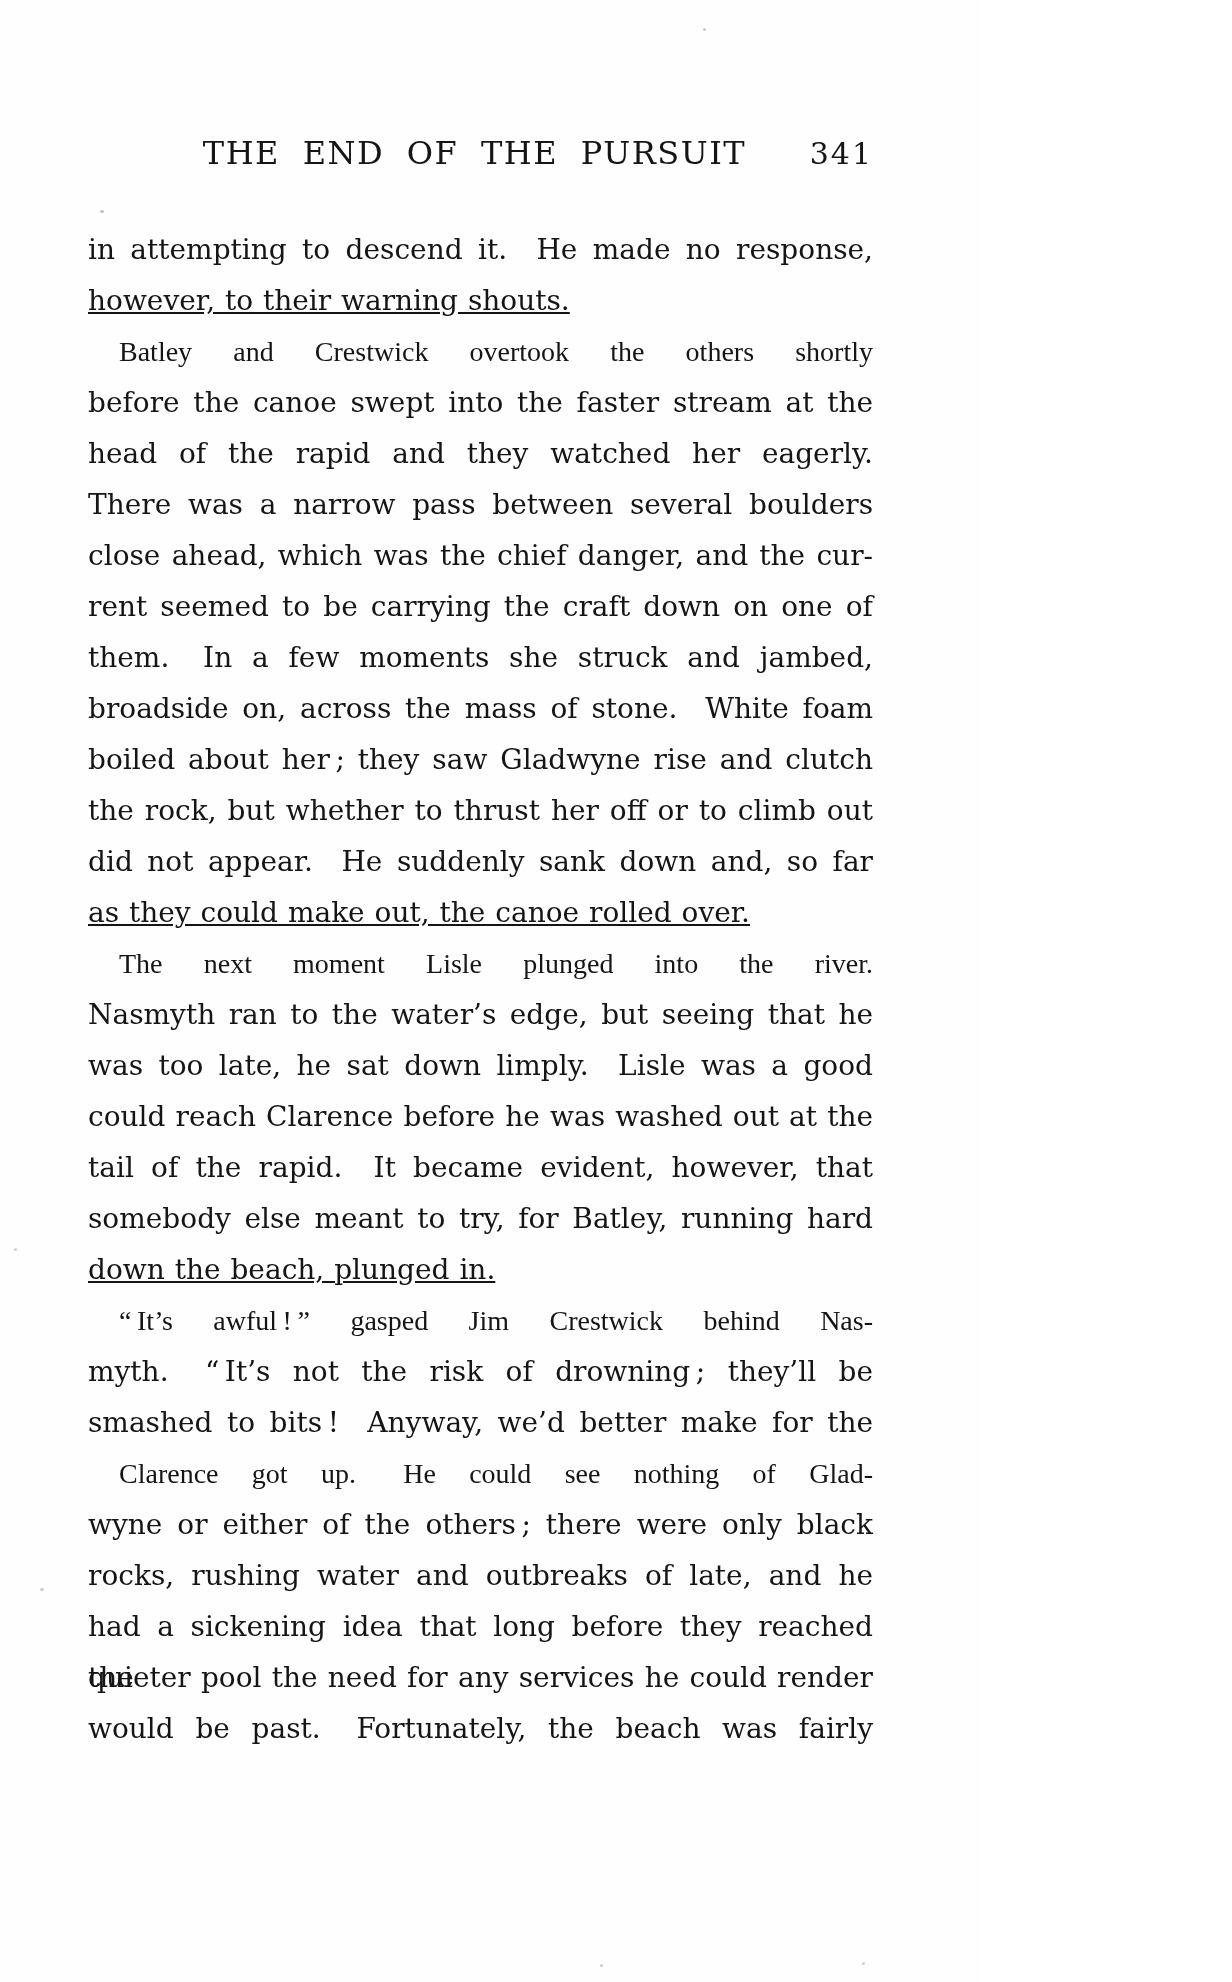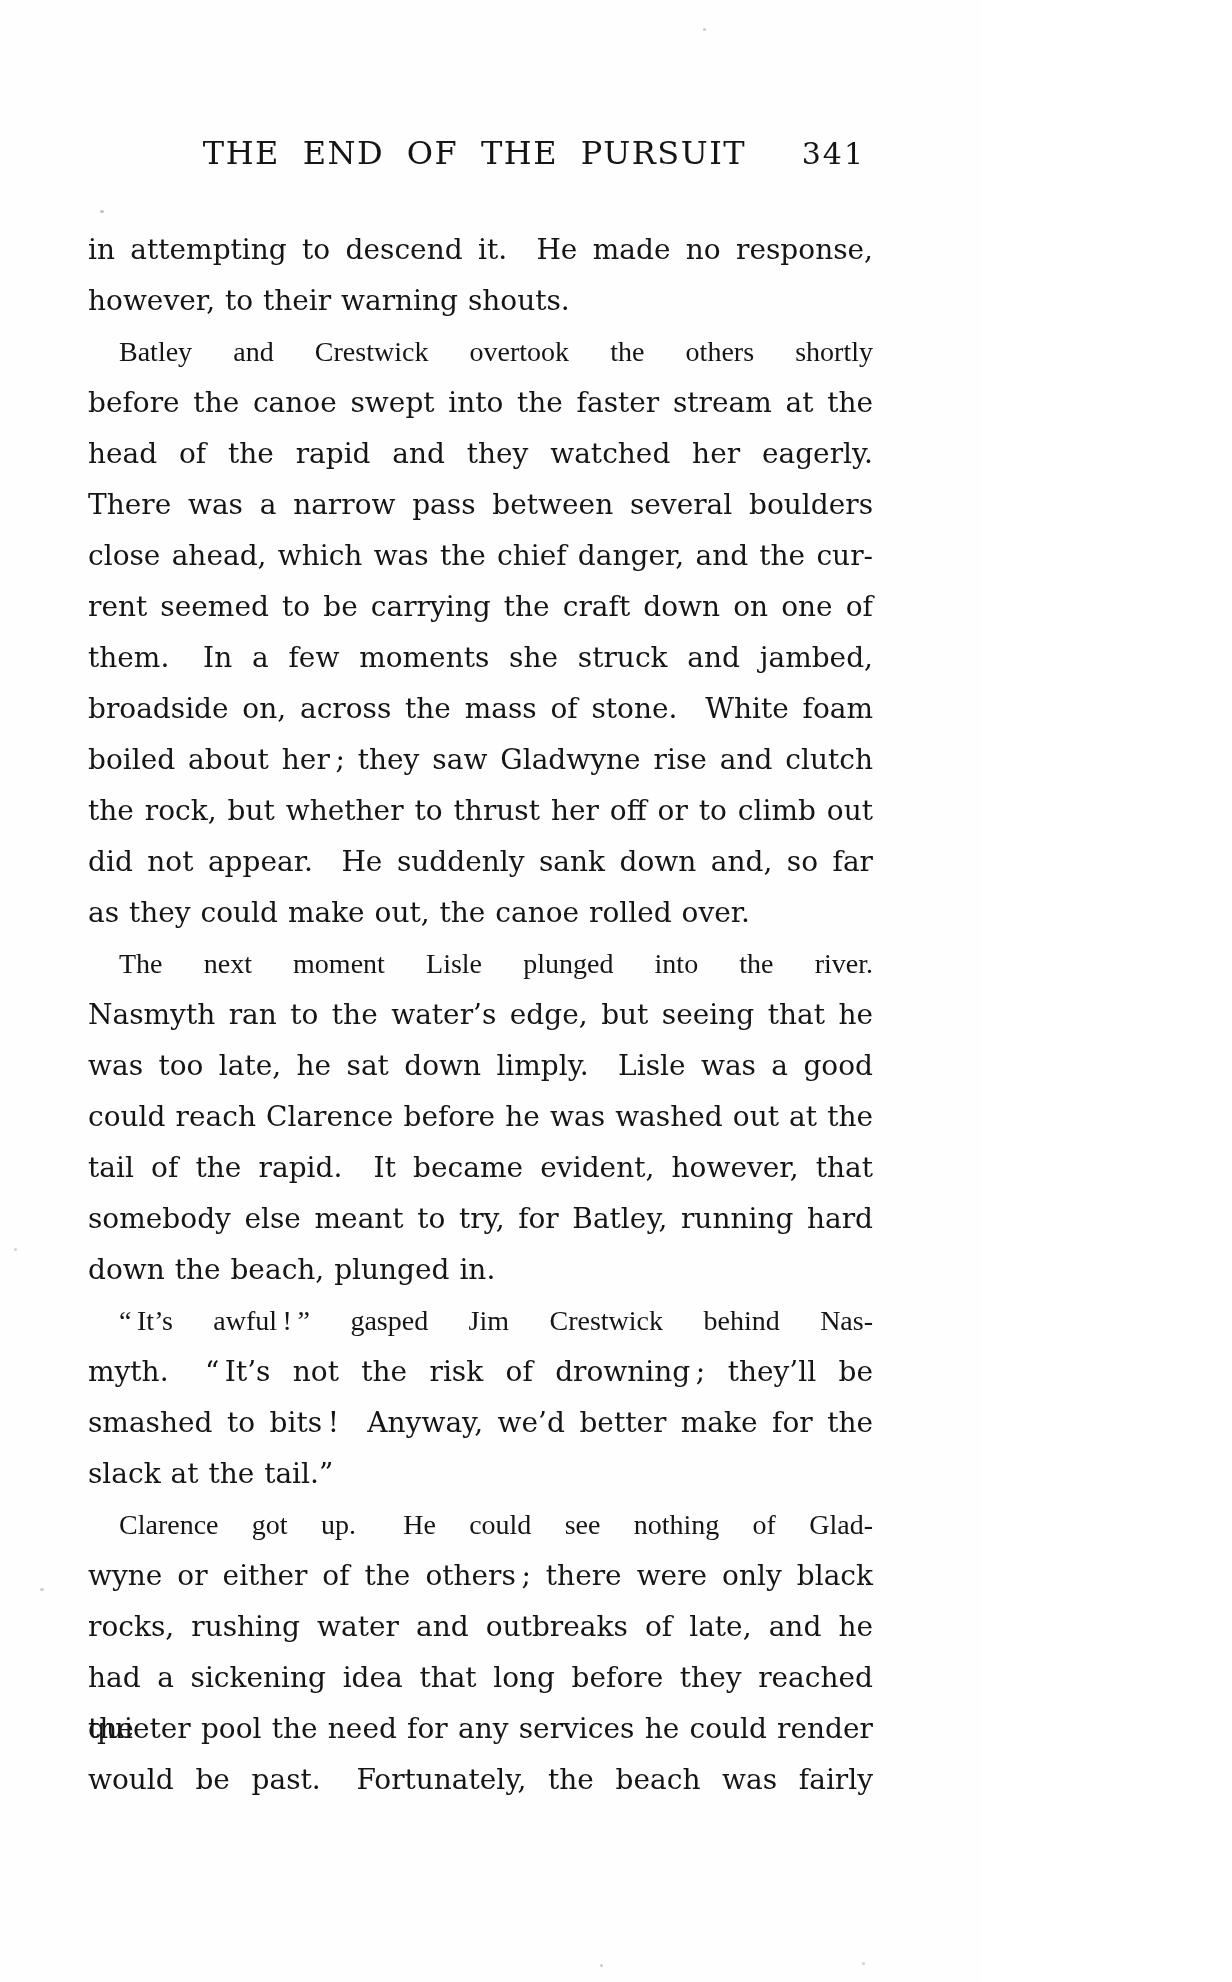--- a/index.html
+++ b/index.html
@@ -29,21 +29,21 @@
     right: 0;
     top: 0;
     text-align: center;
     font-size: 32px;
     letter-spacing: 1.5px;
     word-spacing: 11px;
     white-space: nowrap;
   }
   .page-number {
     position: absolute;
-    right: 8px;
+    right: 0;
     top: 2px;
     font-size: 30px;
     letter-spacing: 2px;
   }
   .body-text {
     position: absolute;
     left: 76px;
     top: 224px;
     width: 797px;
   }
@@ -51,20 +51,21 @@
     font-size: 28px;
     line-height: 51px;
     height: 51px;
     text-align: justify;
     text-align-last: justify;
     word-spacing: 1px;
     margin-left: 12px;
   }
   .par-end {
     text-align-last: left;
+    text-decoration: underline;
   }
   .indent {
     text-indent: 31px;
     font-family: Liberation Serif, serif;
   }
   .speck {
     position: absolute;
     background: #9a9a9a;
     border-radius: 50%;
   }
@@ -97,21 +98,20 @@
     <div class="line indent">The next moment Lisle plunged into the river.</div>
     <div class="line">Nasmyth ran to the water’s edge, but seeing that he</div>
     <div class="line">was too late, he sat down limply.  Lisle was a good</div>
     <div class="line">could reach Clarence before he was washed out at the</div>
     <div class="line">tail of the rapid.  It became evident, however, that</div>
     <div class="line">somebody else meant to try, for Batley, running hard</div>
     <div class="line par-end">down the beach, plunged in.</div>
     <div class="line indent">“ It’s awful ! ” gasped Jim Crestwick behind Nas-</div>
     <div class="line">myth.  “ It’s not the risk of drowning ; they’ll be</div>
     <div class="line">smashed to bits !  Anyway, we’d better make for the</div>
-    <div class="line par-end">slack at the tail.”</div>
     <div class="line indent">Clarence got up.  He could see nothing of Glad-</div>
     <div class="line">wyne or either of the others ; there were only black</div>
     <div class="line">rocks, rushing water and outbreaks of late, and he</div>
     <div class="line">had a sickening idea that long before they reached the</div>
     <div class="line">quieter pool the need for any services he could render</div>
     <div class="line">would be past.  Fortunately, the beach was fairly</div>
   </div>
 
   <div class="speck" style="left:703px; top:28px;  width:3px; height:3px; opacity:.55;"></div>
   <div class="speck" style="left:100px; top:210px; width:4px; height:3px; opacity:.6;"></div>

